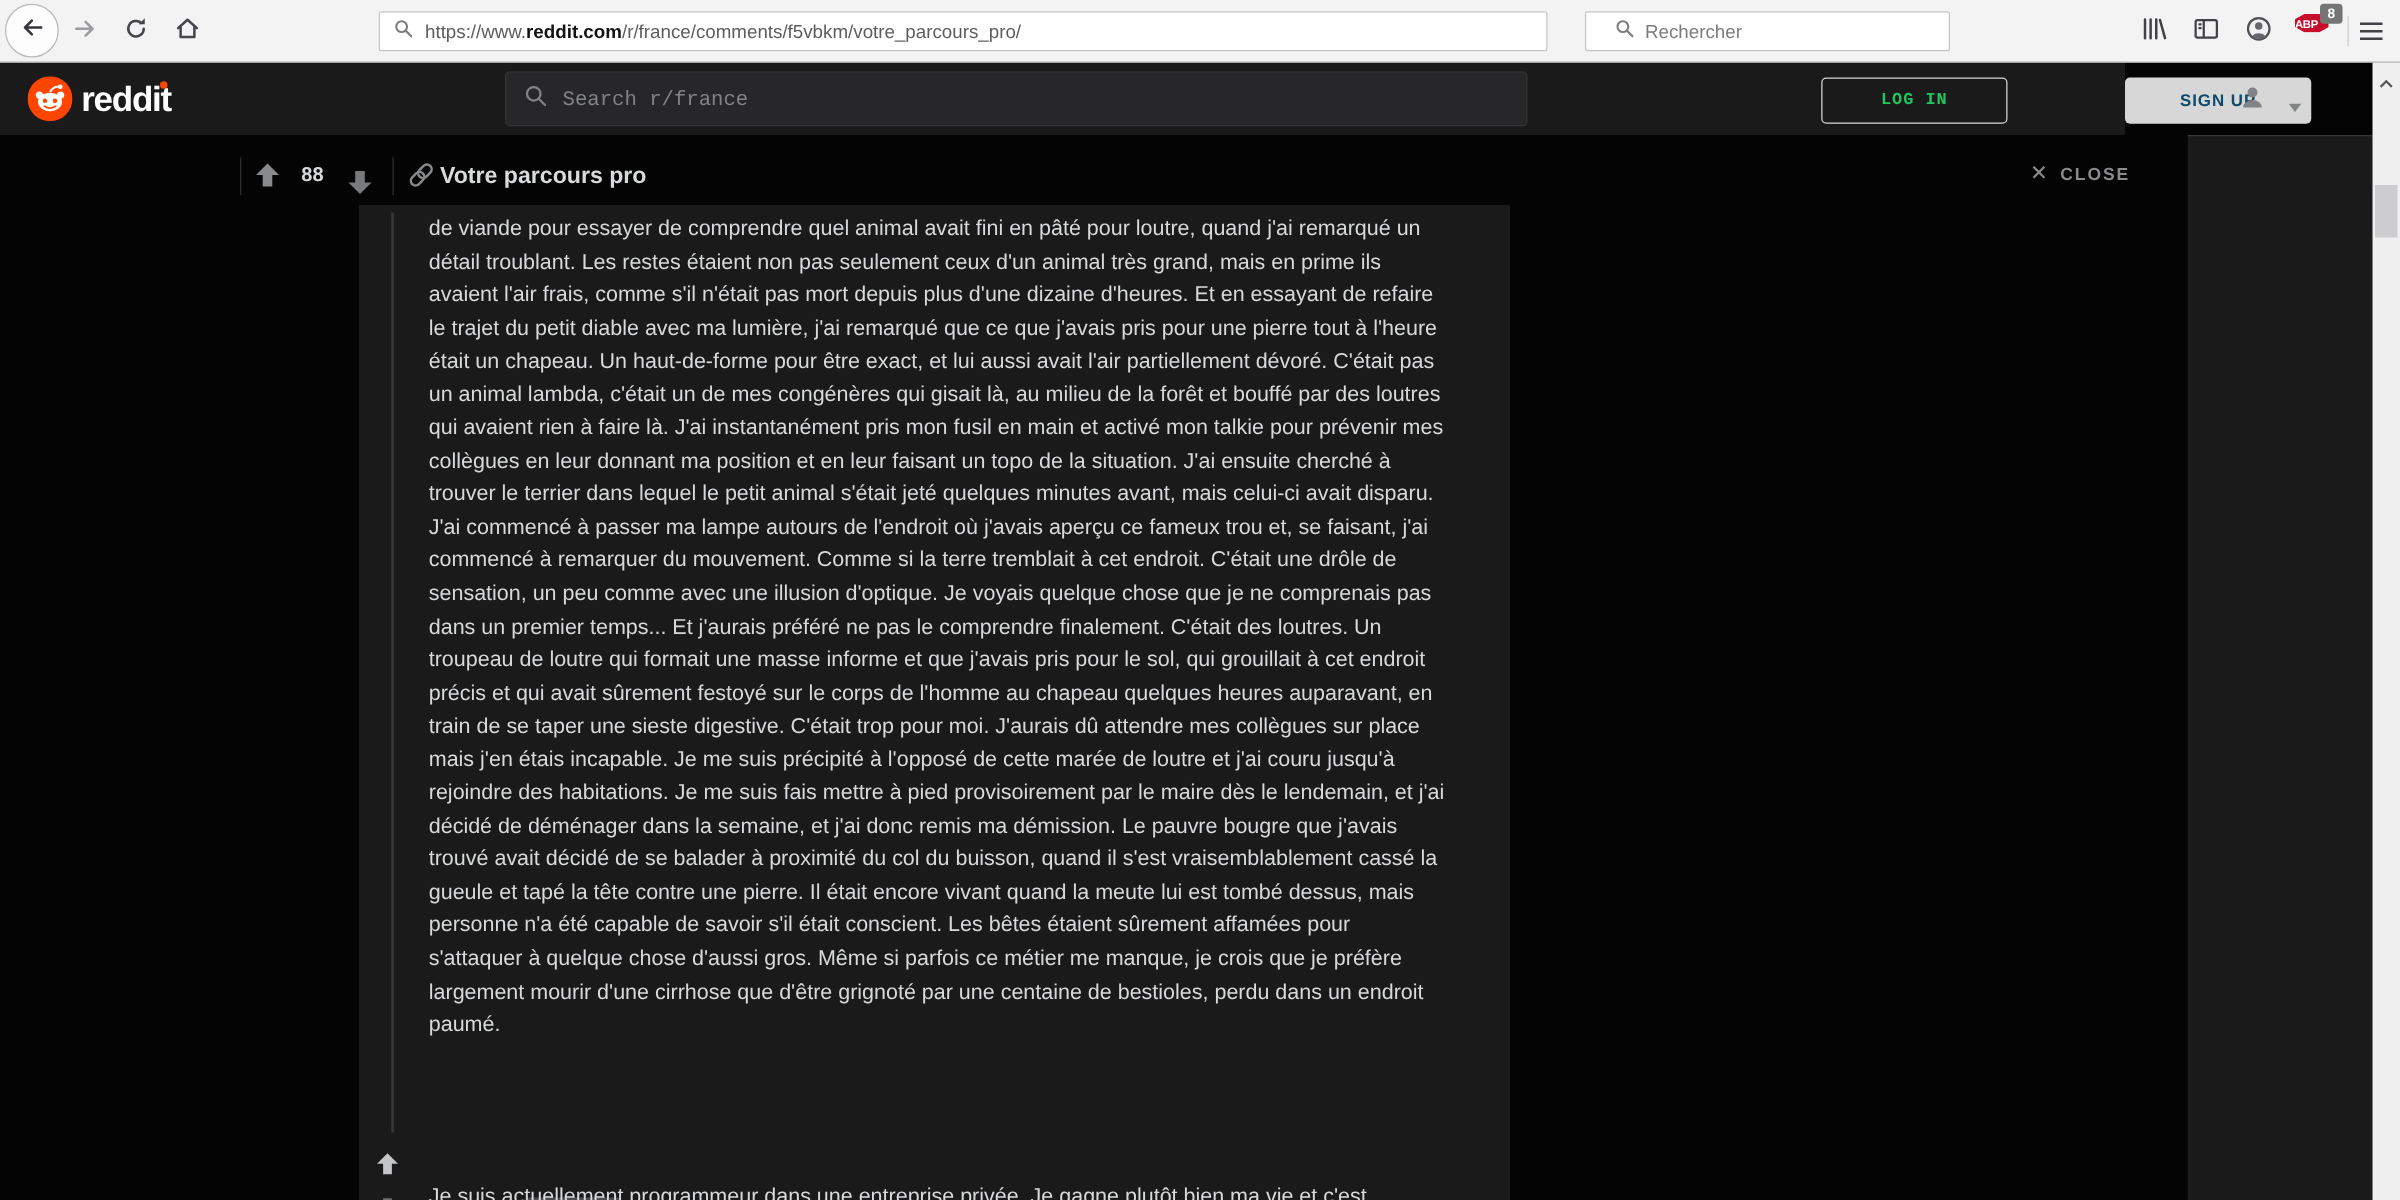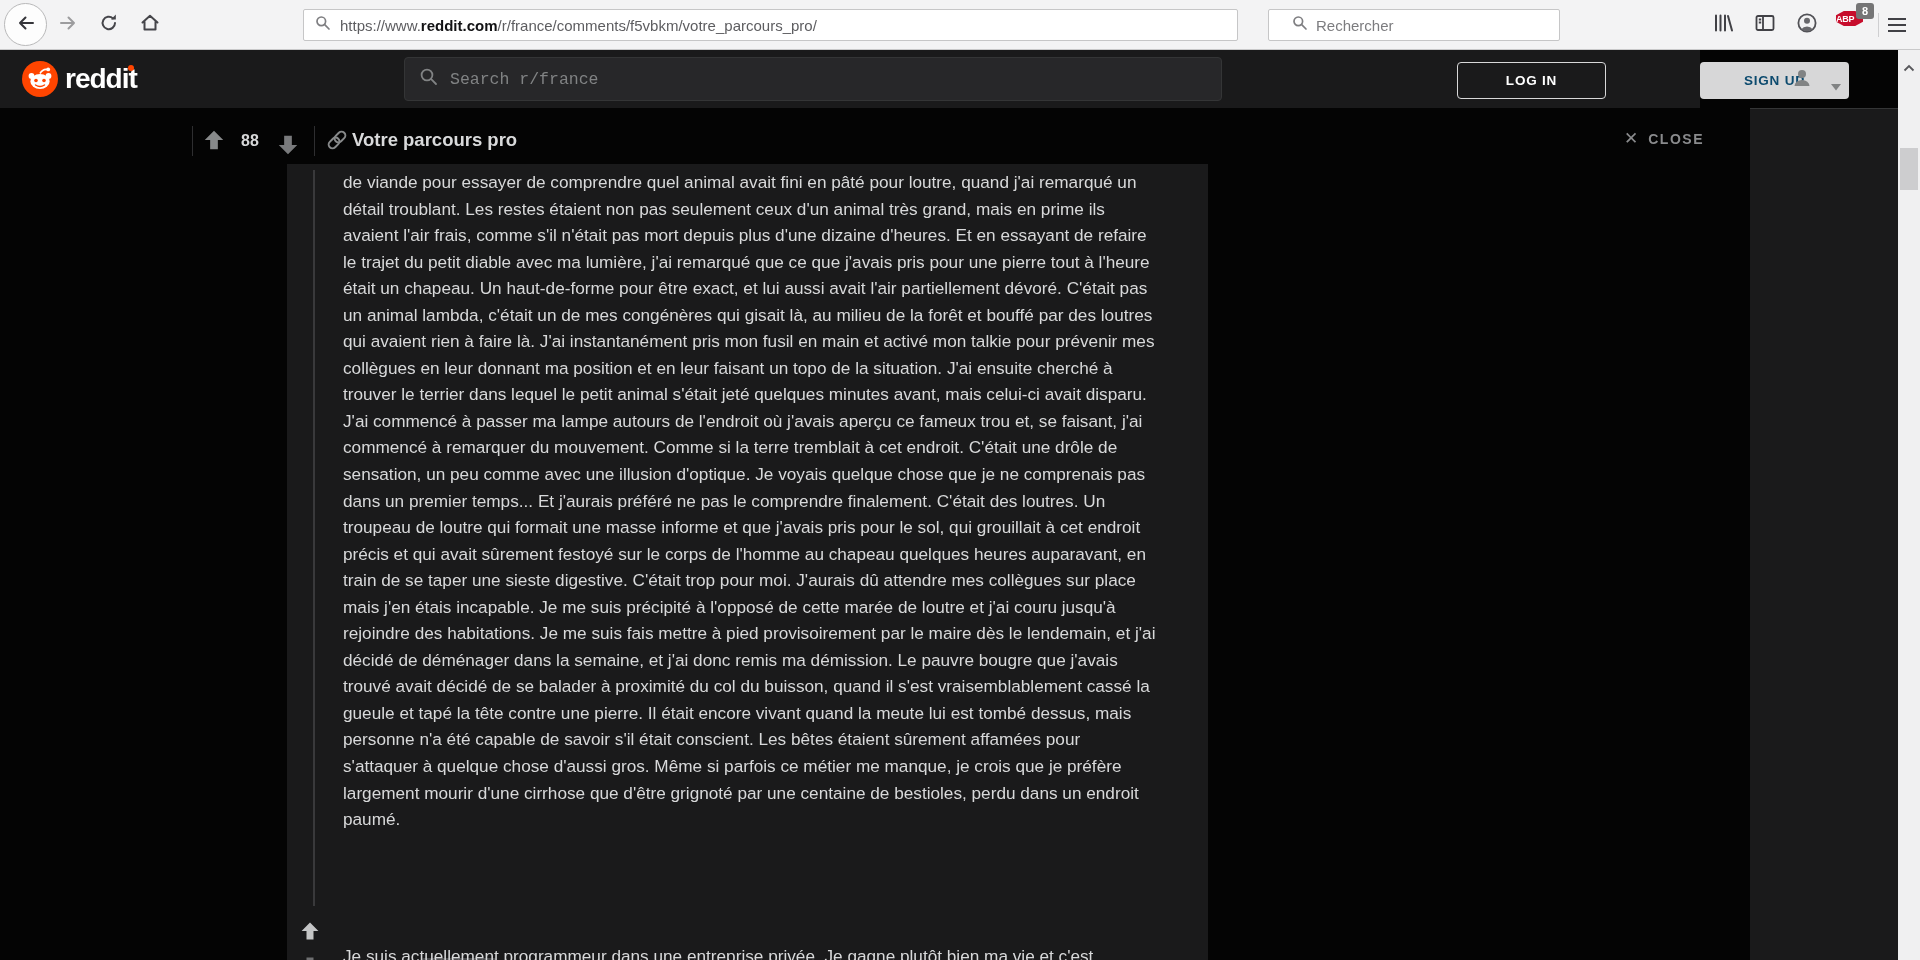--- a/index.html
+++ b/index.html
@@ -26,21 +26,21 @@
   #menu-ic i { display:block; width:18px; height:2px; background:#414146; }
 
   
   #rheader { position:absolute; left:0; top:50px; width:1700px; height:58px; background:#1a1a1b; z-index:20; }
   #logo { position:absolute; left:22px; top:11px; display:flex; align-items:center; gap:7px; }
   #wordmark { color:#ffffff; font-size:28px; font-weight:700; letter-spacing:-1px; position:relative; top:-2px; }
   #idot { position:absolute; left:128px; top:15px; width:6px; height:6px; border-radius:50%; background:#ff4500; }
   #rsearch { position:absolute; left:404px; top:7px; width:818px; height:44px; background:#272729; border:1px solid #343536; border-radius:4px; display:flex; align-items:center; padding-left:14px; gap:11px; }
   .ph2 { font-size:16.5px; color:#818384;font-family:Liberation Mono, monospace; }
   .hbtn { position:absolute; top:12px; width:149px; height:37px; border-radius:4px; display:flex; align-items:center; justify-content:center; font-size:13.5px; font-weight:700; letter-spacing:0.8px; }
-  #login-btn { left:1457px; border:1px solid #d8d8d9; color:#ffffff; background:transparent; }
+  #login-btn { left:1457px; border:1px solid #d8d8d9; color:#22c55e; background:transparent;font-family:Liberation Mono, monospace; }
   #signup-btn { left:1700px; background:#d7d7d8; color:#0c4a6e; }
   #user-ic { position:absolute; left:1791px; top:17px; }
   #user-chev { position:absolute; left:1830px; top:27px; }
 
   
   #overlay { position:absolute; left:0; top:108px; width:1750px; height:852px; background:#040404; z-index:5; }
   #page-strip { position:absolute; left:1750px; top:108px; width:148px; height:852px; background:#1a1a1b; border-top:1px solid #343536; z-index:4; }
   #scrollbar { position:absolute; left:1898px; top:50px; width:22px; height:910px; background:#f0f0f1; z-index:25; }
   #scroll-up { position:absolute; left:5px; top:8px; }
   #scroll-thumb { position:absolute; left:2px; top:98px; width:18px; height:42px; background:#cdcdcf; }

